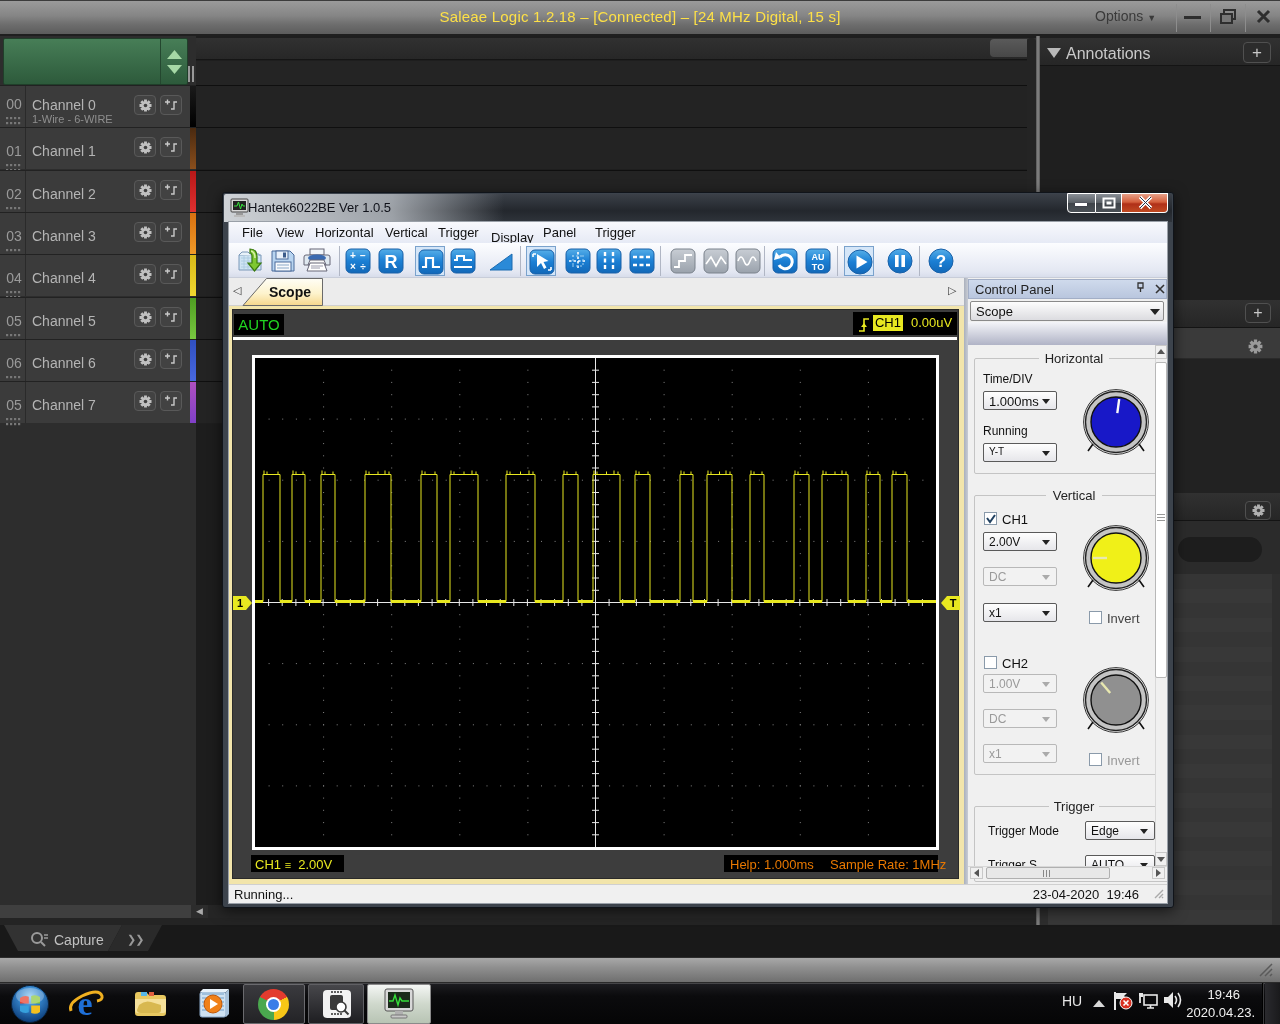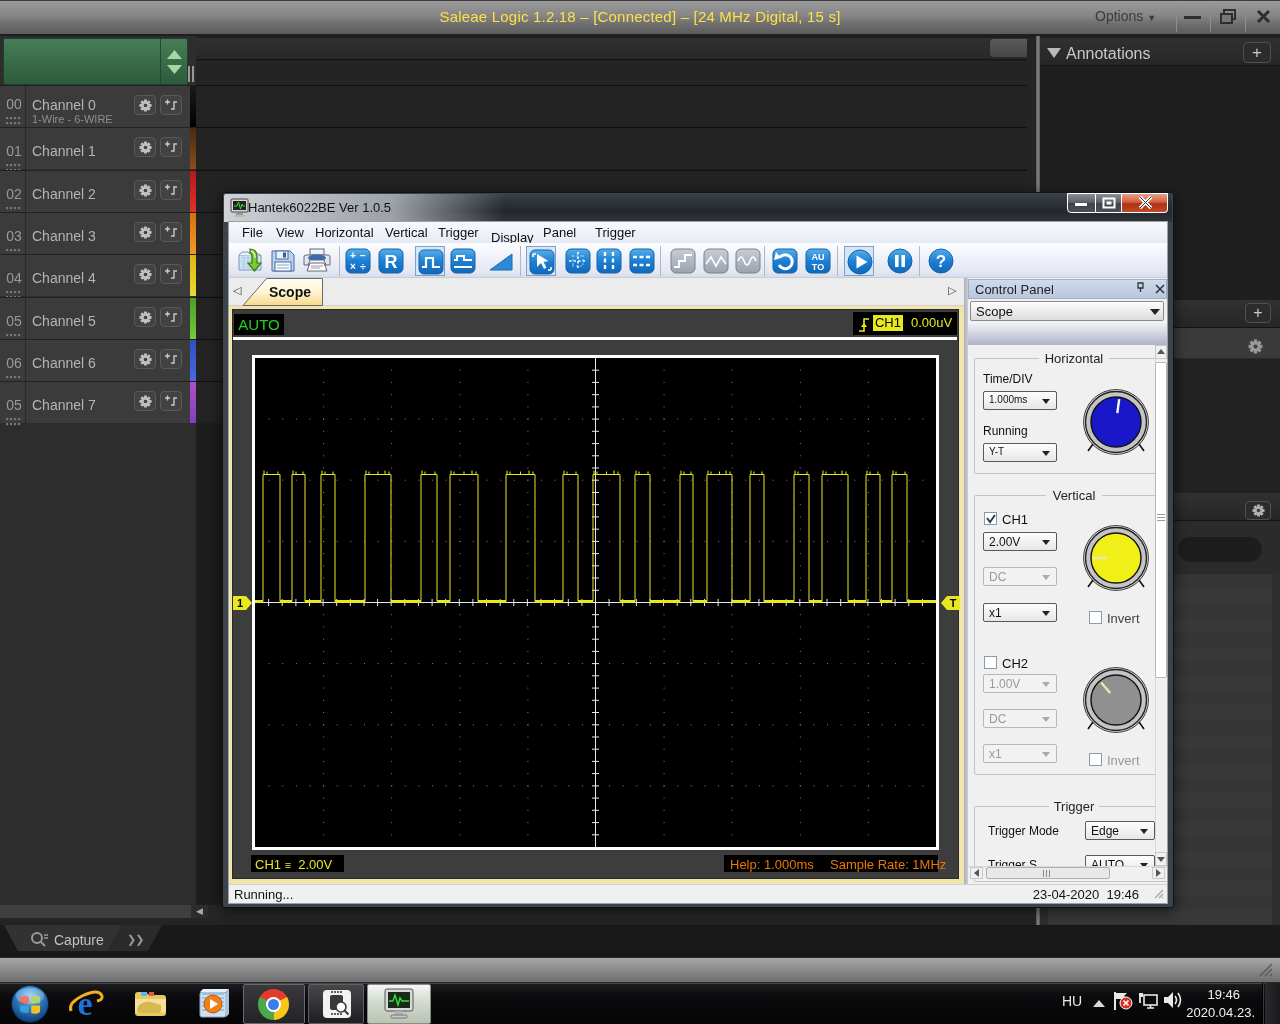--- a/index.html
+++ b/index.html
@@ -673,21 +673,21 @@
 <div style="position:absolute;left:747px;top:82px;width:60px;height:14px;font-size:13px;color:#111;">Scope</div>
 <svg class="ab" style="left:920px;top:86px" width="12" height="8">
           <path d="M1 1h10L6 7z" fill="#222"></path>
         </svg>
 <div style="position:absolute;left:739px;top:100px;width:199px;height:23px;background:linear-gradient(#f4f5f9,#b0b3c6);"></div>
 <div style="position:absolute;left:739px;top:123px;width:199px;height:521px;background:#f0f0f0;"></div>
 <div style="position:absolute;left:745px;top:136px;width:200px;height:116px;border:1px solid #c4c4c4;border-radius:2px;"></div>
         <div style="position:absolute;left:810px;top:129px;width:70px;height:14px;background:#f0f0f0;font-size:13px;color:#222;text-align:center;">Horizontal</div>
 <div style="position:absolute;left:754px;top:150px;width:70px;height:14px;font-size:12px;color:#111;">Time/DIV</div>
 <div style="position:absolute;left:754px;top:169px;width:74px;height:19px;background:linear-gradient(#fefefe,#e6e6ea);border:1px solid #5a5a5a;border-radius:2px;"></div>
-        <div style="position:absolute;left:760px;top:172px;width:54px;height:13px;font-size:10px;color:#111;">1.000ms</div>
+        <div style="position:absolute;left:760px;top:172px;width:54px;height:13px;font-size:13px;color:#111;">1.000ms</div>
         <svg class="ab" style="left:812px;top:176px" width="10" height="7">
           <path d="M1 1h8L5 6z" fill="#222"></path>
         </svg>
 <div style="position:absolute;left:754px;top:202px;width:60px;height:14px;font-size:12px;color:#111;">Running</div>
 <div style="position:absolute;left:754px;top:221px;width:74px;height:19px;background:linear-gradient(#fefefe,#e6e6ea);border:1px solid #5a5a5a;border-radius:2px;"></div>
         <div style="position:absolute;left:760px;top:224px;width:54px;height:13px;font-size:10px;color:#111;">Y-T</div>
         <svg class="ab" style="left:812px;top:228px" width="10" height="7">
           <path d="M1 1h8L5 6z" fill="#222"></path>
         </svg>
 <svg class="ab" style="left:854px;top:167px" width="66" height="66">

